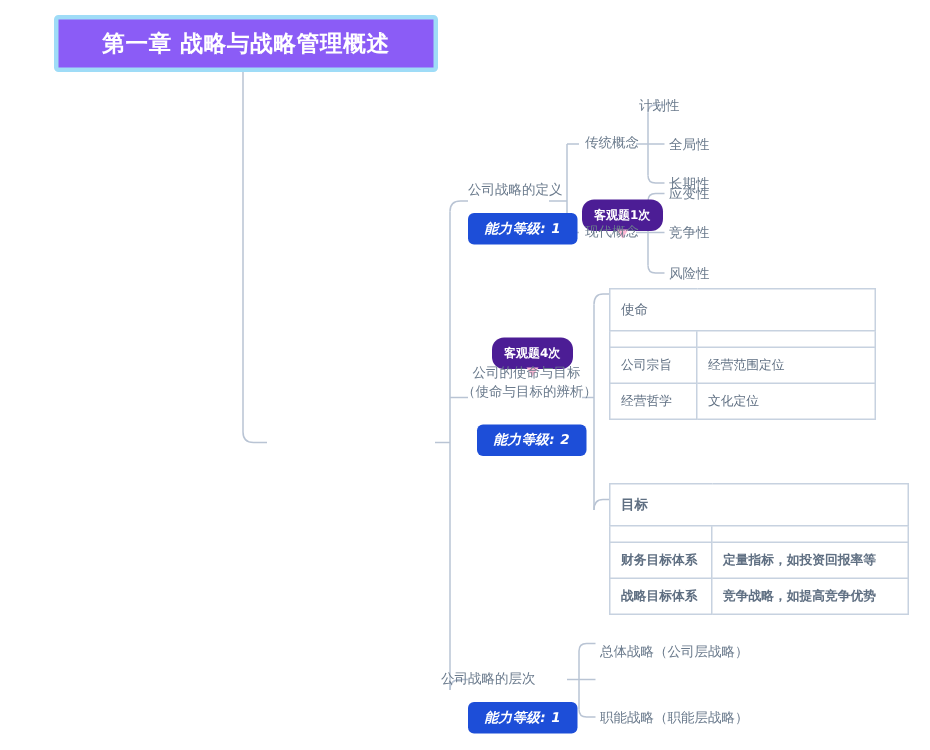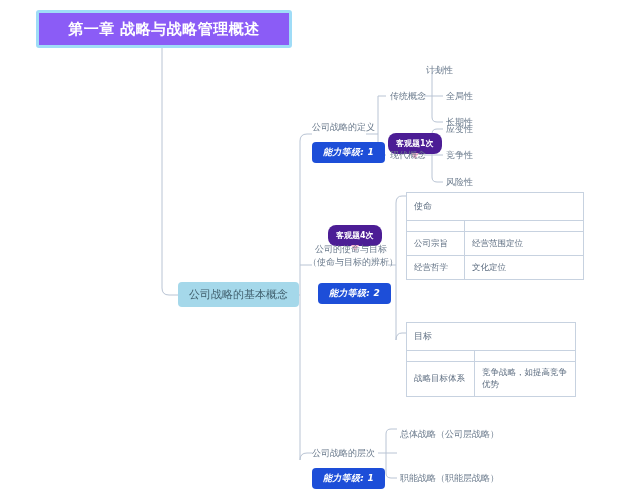--- a/index.html
+++ b/index.html
@@ -137,21 +137,21 @@
   .mm-table td.th-cell {
     font-size: 9px;
     padding: 7px 7px;
   }
   .mm-table td.spacer-cell {
     height: 6px;
     padding: 2px 7px;
   }
   .tbl-mission { left: 406px; top: 192px; width: 178px; }
   .tbl-mission col.c1 { width: 58px; }
-  .tbl-goal { left: 406px; top: 322px; width: 170px; }
+  .tbl-goal { left: 406px; top: 322px; width: 200px; font-weight: bold; }
   .tbl-goal col.c1 { width: 68px; }
 </style>
 </head>
 <body>
 
 <div id="canvas">
 
   <svg id="wires" viewBox="0 0 620 500" xmlns="http://www.w3.org/2000/svg">
     <g fill="none" stroke="#b9c4d4" stroke-width="1">
 
@@ -195,23 +195,20 @@
       <path d="M386,434 Q386,429 391,429 L397,429"></path>
       <path d="M386,453 L397,453"></path>
       <path d="M386,473 Q386,478 391,478 L397,478"></path>
     </g>
   </svg>
 
   <div class="root-node">
     <span class="root-label">第一章 战略与战略管理概述</span>
   </div>
 
-  <div class="l1-node">
-    <span>公司战略的基本概念</span>
-  </div>
 
   <div class="l2-node" style="left:312px; top:121px;">
     <span>公司战略的定义</span>
   </div>
   <div class="badge-cap" style="left:312px; top:142px;">
     <span>能力等级: 1</span>
   </div>
   <div class="badge-exam" style="left:388px; top:133px;">
     <span>客观题1次</span>
   </div>
@@ -285,27 +282,31 @@
       </colgroup>
     <tbody>
         <tr>
       <td class="th-cell" colspan="2">目标</td>
     </tr>
     <tr>
       <td class="spacer-cell"></td>
       <td class="spacer-cell"></td>
     </tr>
     <tr>
+      <td>财务目标体系</td>
+      <td>定量指标，如投资回报率等</td>
+    </tr>
+    <tr>
       <td>战略目标体系</td>
       <td>竞争战略，如提高竞争优势</td>
     </tr>
   </tbody>
     </table>
 
-  <div class="l2-node" style="left:312px; top:447px;">
+  <div class="l2-node" style="left:294px; top:447px;">
     <span>公司战略的层次</span>
   </div>
   <div class="badge-cap" style="left:312px; top:468px;">
     <span>能力等级: 1</span>
   </div>
 
   <div class="leaf-node" style="left:400px; top:428px;">
     <span>总体战略（公司层战略）</span>
   </div>
   <div class="leaf-node" style="left:400px; top:472px;">

